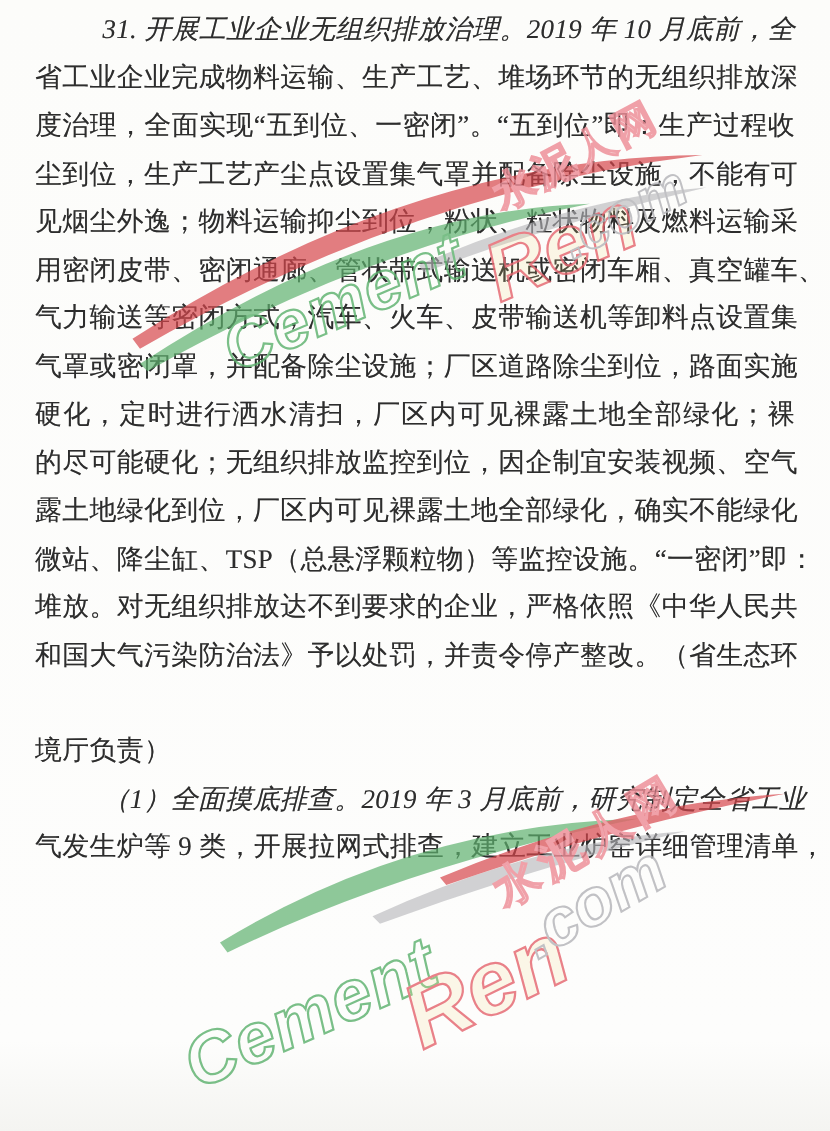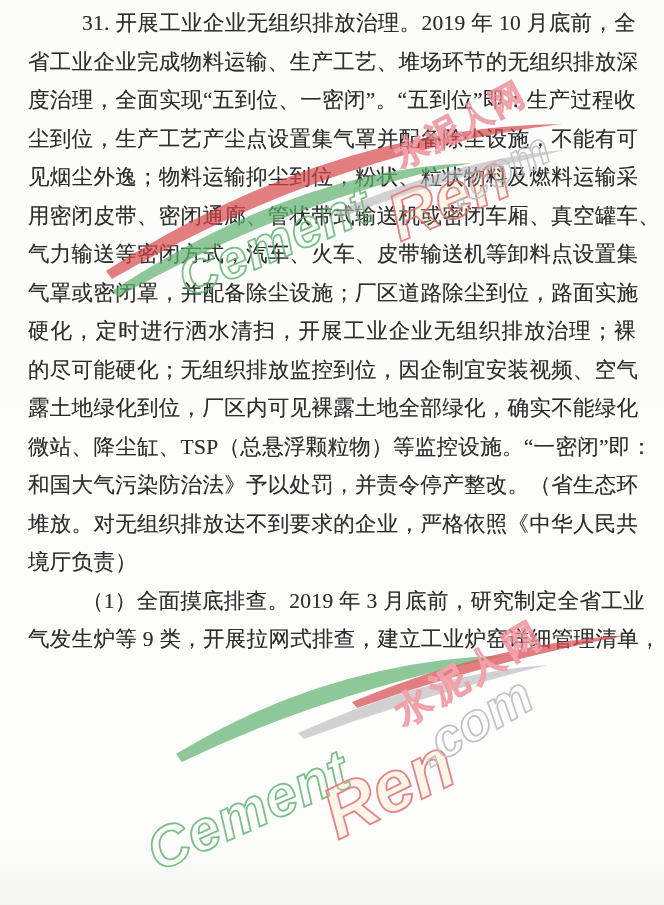--- a/index.html
+++ b/index.html
@@ -23,22 +23,22 @@
   .line{
     font-size:21.5px;
     line-height:38.5px;
     height:38.5px;
     letter-spacing:0.3px;
     white-space:nowrap;
     text-align:justify;
     text-align-last:justify;
     text-shadow:0 0 0.5px rgba(40,40,40,0.45);
   }
-  .line.indent{ padding-left:54px; }
-  .line.nojust{ text-align:left; text-align-last:left; }
+  .line.indent{ padding-left:54px;font-style:italic; }
+  .line.nojust{ text-align:left; text-align-last:left;margin-top:38px; }
   .pagenum{
     position:absolute;
     left:36px; top:902px;
     font-size:24px;
     letter-spacing:2px;
     color:#3a3a3a;
     text-shadow:0 0 0.5px rgba(40,40,40,0.4);
   }
   .wm{
     position:absolute;inset:0;
@@ -55,26 +55,26 @@
 
   <div class="textblock">
       <div class="line indent">31. 开展工业企业无组织排放治理。2019 年 10 月底前，全</div>
       <div class="line">省工业企业完成物料运输、生产工艺、堆场环节的无组织排放深</div>
       <div class="line">度治理，全面实现“五到位、一密闭”。“五到位”即：生产过程收</div>
       <div class="line">尘到位，生产工艺产尘点设置集气罩并配备除尘设施，不能有可</div>
       <div class="line">见烟尘外逸；物料运输抑尘到位，粉状、粒状物料及燃料运输采</div>
       <div class="line">用密闭皮带、密闭通廊、管状带式输送机或密闭车厢、真空罐车、</div>
       <div class="line">气力输送等密闭方式，汽车、火车、皮带输送机等卸料点设置集</div>
       <div class="line">气罩或密闭罩，并配备除尘设施；厂区道路除尘到位，路面实施</div>
-      <div class="line">硬化，定时进行洒水清扫，开展工业企业无组织排放治理；裸</div>
+      <div class="line">硬化，定时进行洒水清扫，厂区内可见裸露土地全部绿化；裸</div>
       <div class="line">的尽可能硬化；无组织排放监控到位，因企制宜安装视频、空气</div>
       <div class="line">露土地绿化到位，厂区内可见裸露土地全部绿化，确实不能绿化</div>
       <div class="line">微站、降尘缸、TSP（总悬浮颗粒物）等监控设施。“一密闭”即：</div>
+      <div class="line">堆放。对无组织排放达不到要求的企业，严格依照《中华人民共</div>
       <div class="line">和国大气污染防治法》予以处罚，并责令停产整改。（省生态环</div>
-      <div class="line">堆放。对无组织排放达不到要求的企业，严格依照《中华人民共</div>
       <div class="line nojust">境厅负责）</div>
       <div class="line indent">（1）全面摸底排查。2019 年 3 月底前，研究制定全省工业</div>
       <div class="line">气发生炉等 9 类，开展拉网式排查，建立工业炉窑详细管理清单，</div>
     </div>
 
   <div class="pagenum">— 24 —</div>
 
   <svg class="wm" viewBox="0 0 664 905" width="664" height="905">
 
     <g>

